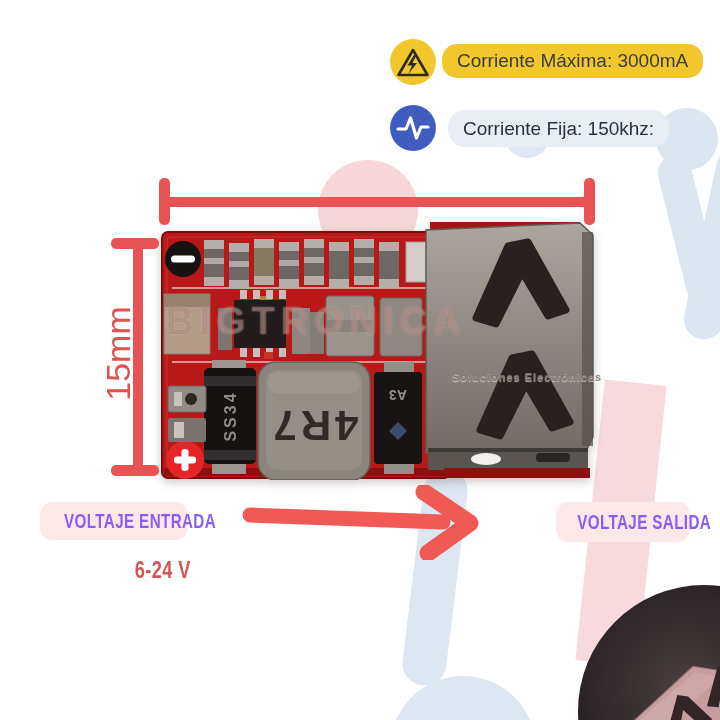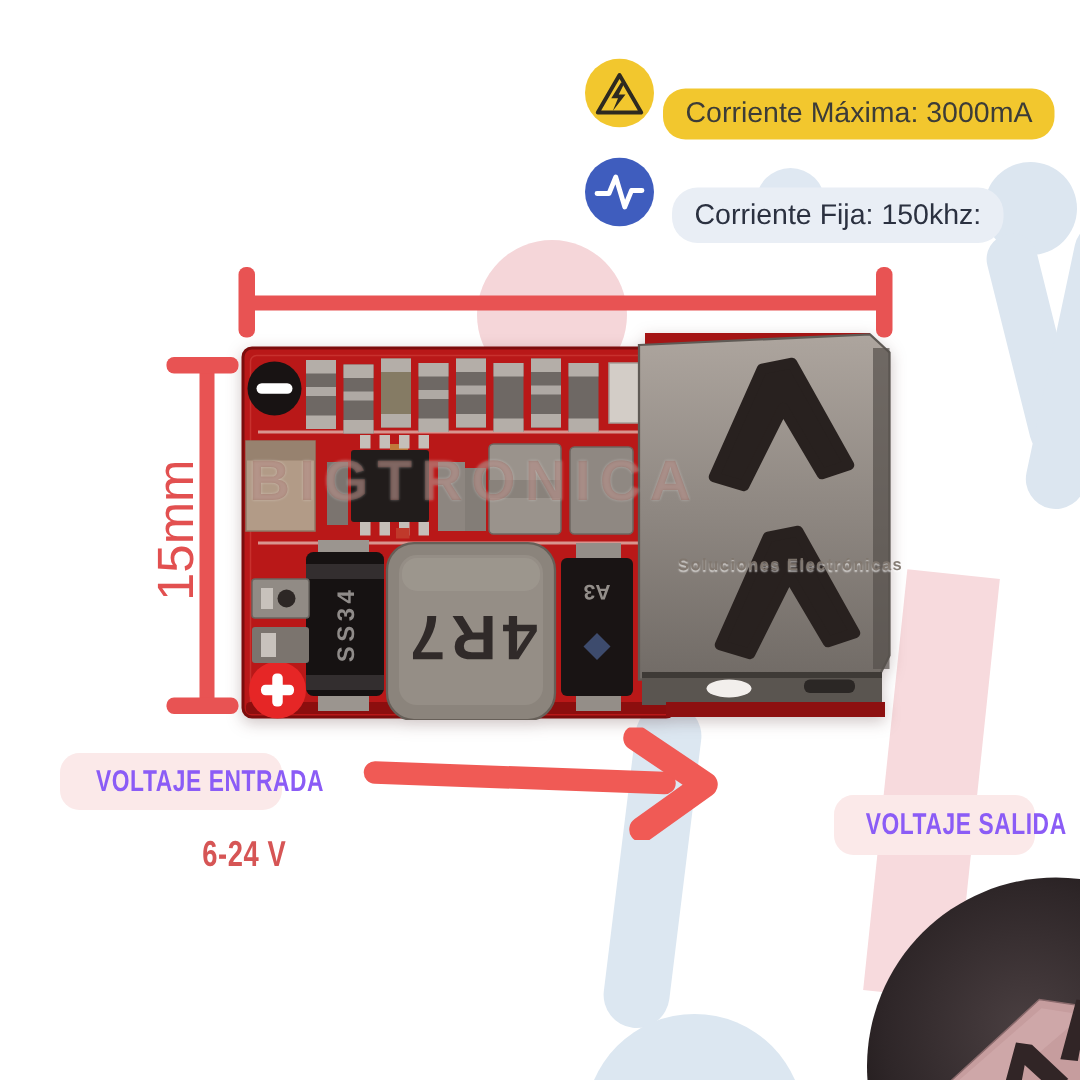--- a/index.html
+++ b/index.html
@@ -22,21 +22,21 @@
   
   .efficiency{
     left:28px;top:26px;z-index:6;color:#d85252;font-weight:bold;font-size:21px;
     white-space:nowrap;
   }
   .cond{display:inline-block;transform:scaleX(0.76);transform-origin:left center;letter-spacing:0.5px;}
   .cond-c{display:inline-block;transform:scaleX(0.76);transform-origin:center center;letter-spacing:0.5px;}
   .badge-icon{z-index:6;width:46px;height:46px;}
   .badge-pill{
     z-index:6;height:34px;line-height:34px;border-radius:15px;padding:0 15px;
-    font-size:19px;white-space:nowrap;margin-top:15px;
+    font-size:19px;white-space:nowrap;
   }
   .pill-yellow{left:442px;top:44px;background:#f2c72e;color:#3c3c38;}
   .pill-light{left:448px;top:110px;height:37px;line-height:37px;border-radius:17px;background:#e9eef5;color:#2b3140;}
   
   .dim{background:#e85353;z-index:3;border-radius:5px;}
   .dim-label{color:#e25050;font-size:34px;z-index:3;text-align:center;white-space:nowrap;}
   
   .module{left:160px;top:222px;width:440px;height:258px;z-index:2;filter:drop-shadow(0 3px 5px rgba(60,20,20,0.25));}
   .wm-title{
     left:166px;top:300px;width:450px;z-index:3;font-size:38px;font-weight:bold;letter-spacing:6px;
@@ -266,17 +266,17 @@
     <path d="M12,30 L205,37" stroke="#f05a55" stroke-width="15" stroke-linecap="round" fill="none"></path>
     <path d="M186,7 L232,38 L190,68" stroke="#f05a55" stroke-width="17" stroke-linecap="round" stroke-linejoin="round" fill="none"></path>
   </svg>
 
   <div class="abs flow-pill" style="left:40px;top:502px;width:148px;height:38px;line-height:38px;font-size:20px;">
     <span class="cond-c">VOLTAJE ENTRADA</span>
   </div>
   <div class="abs flow-value" style="left:40px;top:556px;width:160px;">
     <span class="cond-c">6-24 V</span>
   </div>
-  <div class="abs flow-pill" style="left:556px;top:502px;width:134px;height:40px;line-height:40px;font-size:20px;margin-top:28px;">
+  <div class="abs flow-pill" style="left:556px;top:502px;width:134px;height:40px;line-height:40px;font-size:20px;">
     <span class="cond-c">VOLTAJE SALIDA</span>
   </div>
 
 </div>
 
 </body></html>

